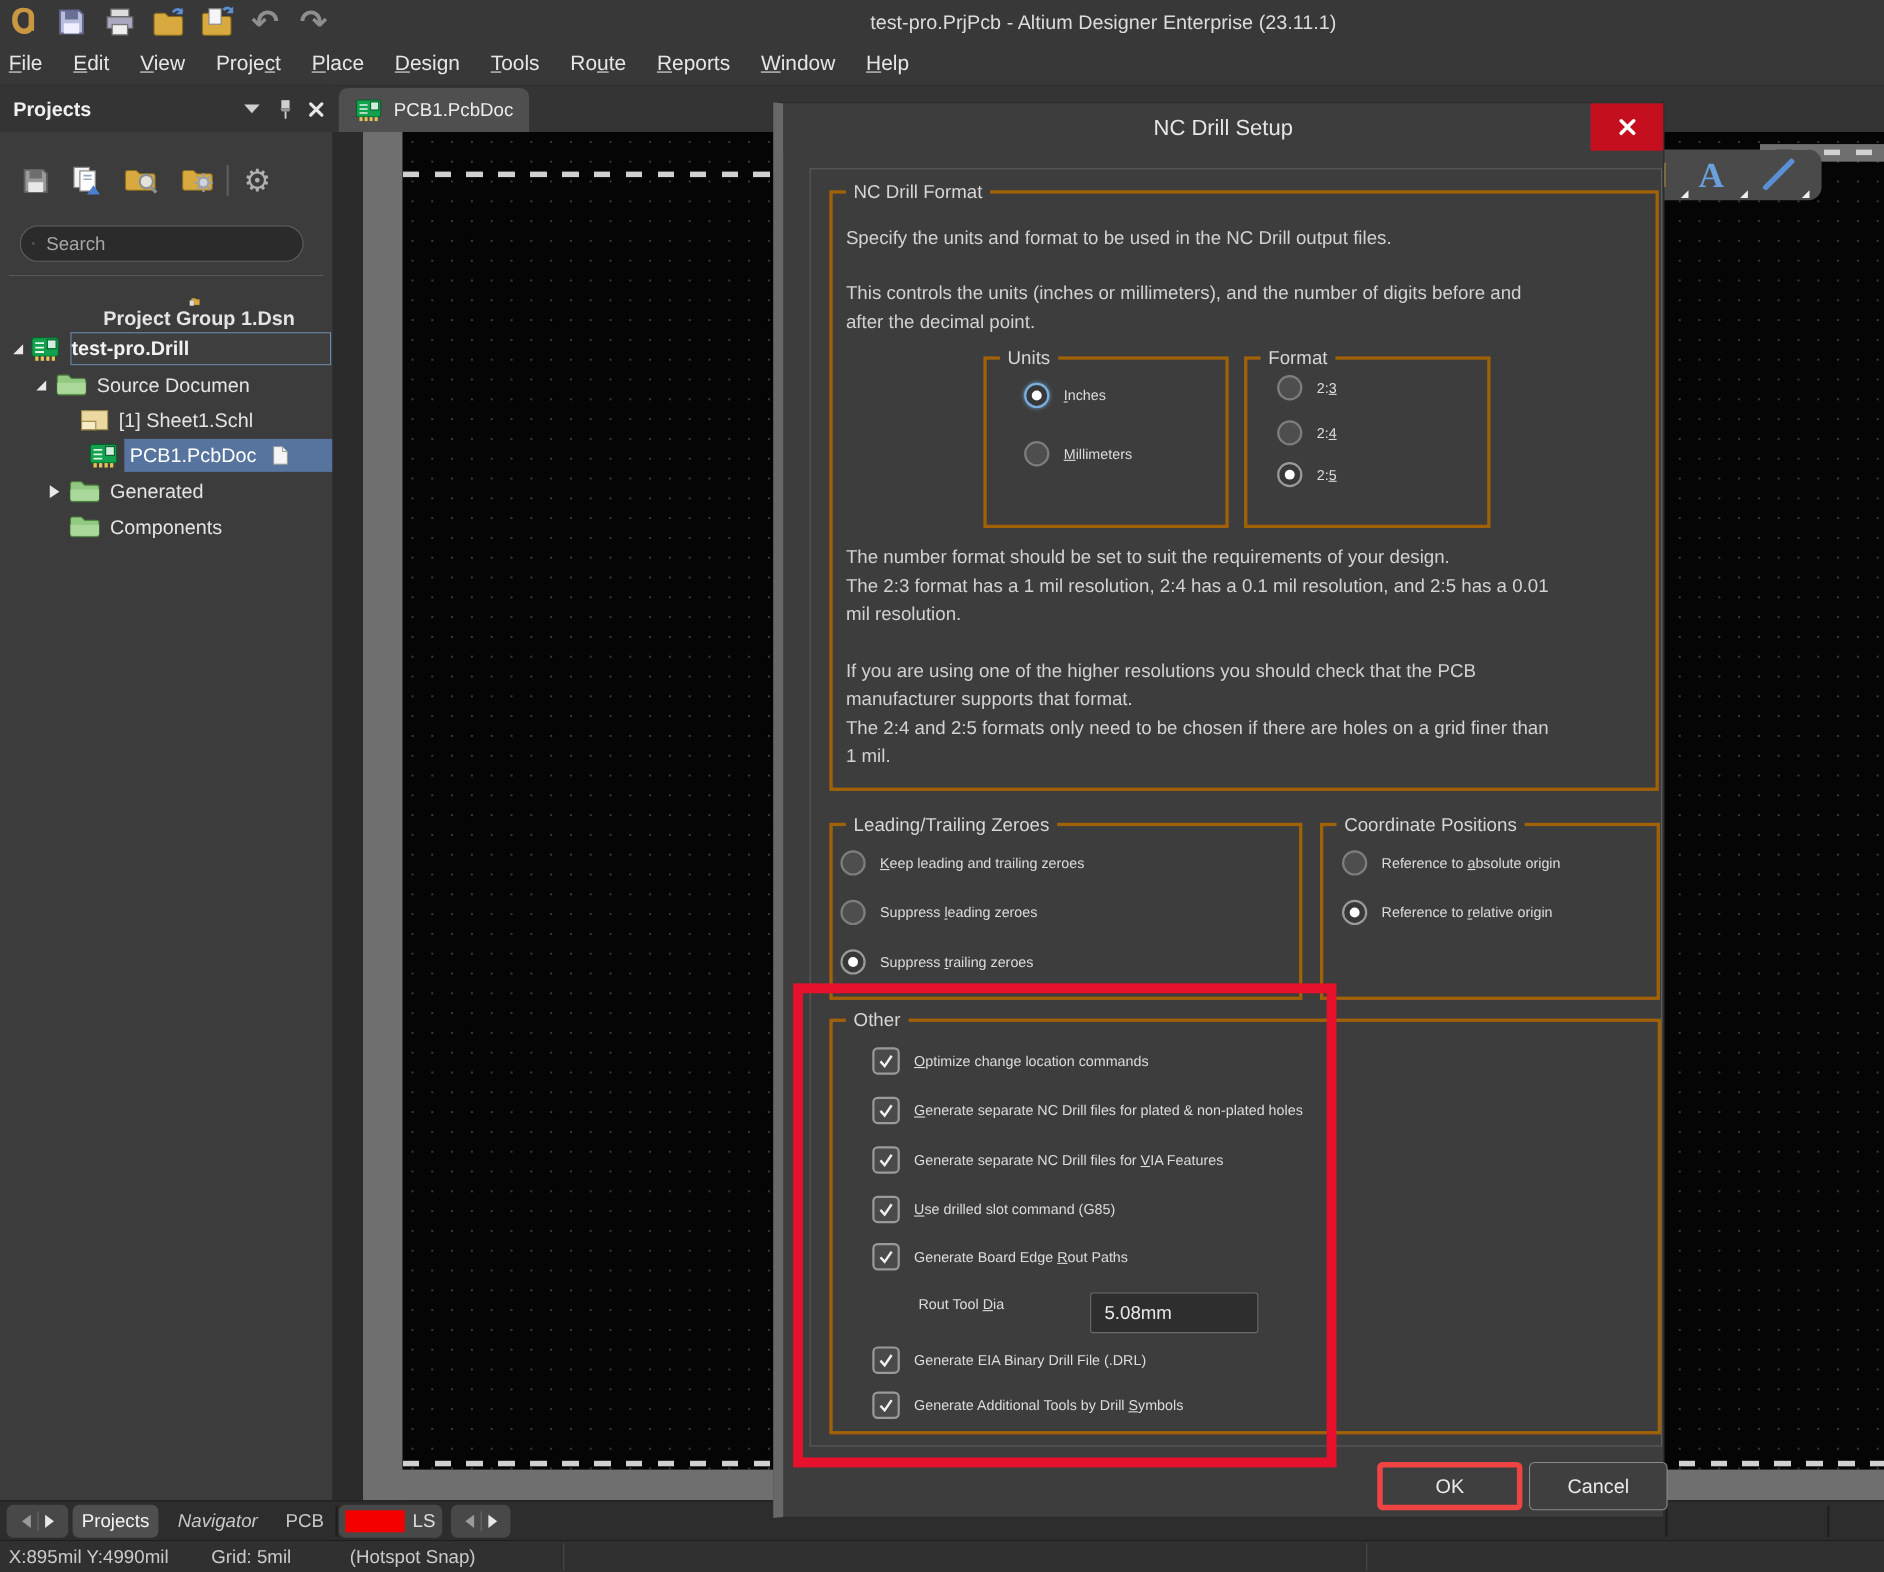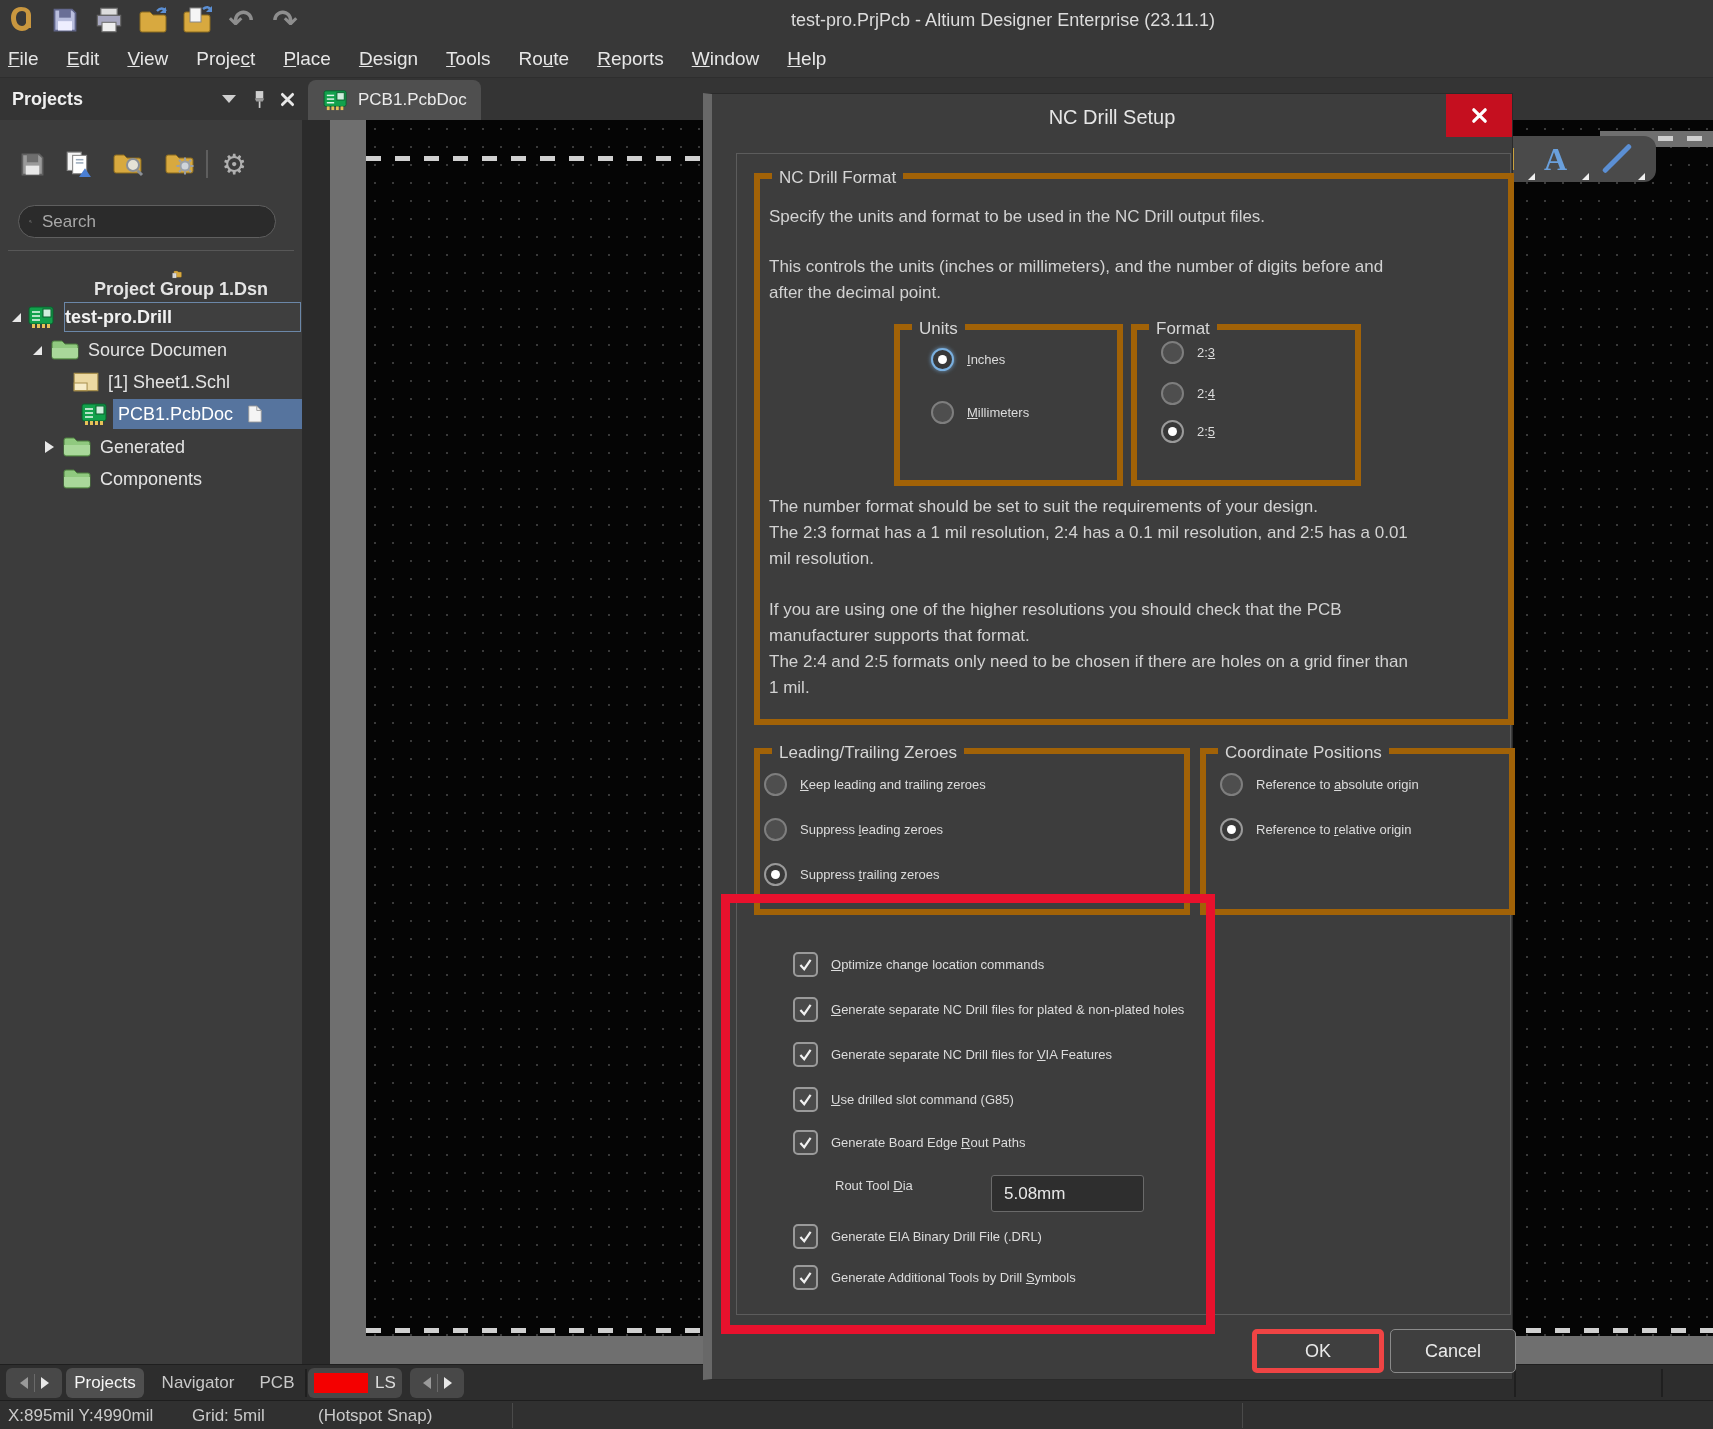--- a/index.html
+++ b/index.html
@@ -83,21 +83,21 @@
   .stdiv{position:absolute;top:2px;width:1px;height:25px;background:#4a4a4a;}
 
   
   .dialog{left:703px;top:93px;width:800px;height:1285px;background:#3d3d3d;border:1px solid #2a2a2a;
           border-left:9px solid #686868;box-sizing:content-box;z-index:40;}
   .dlg-titlebar{position:absolute;left:0;top:0;width:800px;height:46px;background:#3d3d3d;}
   .dlg-title{position:absolute;left:0;top:0;width:800px;text-align:center;line-height:46px;font-size:20px;color:#e6e6e6;}
   .dlg-close{position:absolute;left:734px;top:0;width:66px;height:43px;background:#c50f1f;
              display:flex;align-items:center;justify-content:center;cursor:pointer;}
   .frame{position:absolute;left:24px;top:59px;width:773px;height:1160px;border:1px solid #5c5c5c;}
-  .gbox{position:absolute;border:6px solid #a16207;}
+  .gbox{position:absolute;border:3px solid #a16207;}
   .grouplab{position:absolute;top:-12px;left:12px;background:#3d3d3d;padding:0 7px;font-size:17px;color:#d6d6d6;line-height:22px;white-space:nowrap;}
   .note{position:absolute;font-size:17px;line-height:26px;color:#d2d2d2;white-space:pre-line;}
   .drow{position:absolute;display:flex;align-items:center;gap:13px;font-size:13px;color:#dcdcdc;white-space:nowrap;}
   .radio{width:23px;height:23px;border-radius:50%;background:#4e4e4e;border:2px solid #7e7e7e;box-sizing:border-box;flex:0 0 auto;}
   .radio.sel{background:#383838;display:flex;align-items:center;justify-content:center;border-color:#9a9a9a;}
   .radio.sel::after{content:"";width:9px;height:9px;border-radius:50%;background:#fff;}
   .radio.blue{border-color:#7ab0e0;box-shadow:0 0 4px rgba(122,176,224,.8);}
   .cb{width:25px;height:25px;border-radius:5px;background:#4a4a4a;border:2px solid #9a9a9a;box-sizing:border-box;
       display:flex;align-items:center;justify-content:center;flex:0 0 auto;}
   .rout-input{position:absolute;left:279px;top:1081px;width:153px;height:37px;background:#2e2e2e;
@@ -362,21 +362,21 @@
     </div>
   </div>
 
   <div class="abs tabbar">
     <div class="arrowbox" style="left:6px;width:56px;">
       <div class="arr arr-l"></div>
       <div class="arrdiv"></div>
       <div class="arr arr-r"></div>
     </div>
     <div class="ptab active" style="left:66px;width:78px;">Projects</div>
-    <div class="ptab" style="left:150px;width:96px;">Navigator</div>
+    <div class="ptab" style="left:150px;width:96px;font-style:italic;">Navigator</div>
     <div class="ptab" style="left:252px;width:50px;">PCB</div>
     <div class="vdiv" style="left:305px;"></div>
 
     <div class="ls-tab">
       <div class="ls-red"></div>
       <span>LS</span>
     </div>
     <div class="arrowbox" style="left:410px;width:54px;">
       <div class="arr arr-l"></div>
       <div class="arrdiv"></div>
@@ -485,20 +485,23 @@
     </div>
     <div class="drow" style="left:508px;top:679px;">
       <div class="radio"></div>
       <span>Reference to <u>a</u>bsolute origin</span>
     </div>
     <div class="drow" style="left:508px;top:724px;">
       <div class="radio sel"></div>
       <span>Reference to <u>r</u>elative origin</span>
     </div>
 
+    <div class="gbox" style="left:42px;top:832px;width:750px;height:372px;">
+      <div class="grouplab">Other</div>
+    </div>
 
     <div class="drow" style="left:81px;top:858px;">
       <div class="cb">
           <svg width="17" height="17" viewBox="0 0 20 20">
             <path d="M4 10.5 l4.5 5 L16 4.5" stroke="#f0f0f0" stroke-width="2.6" fill="none"></path>
           </svg>
         </div>
       <span><u>O</u>ptimize change location commands</span>
     </div>
     <div class="drow" style="left:81px;top:903px;">

